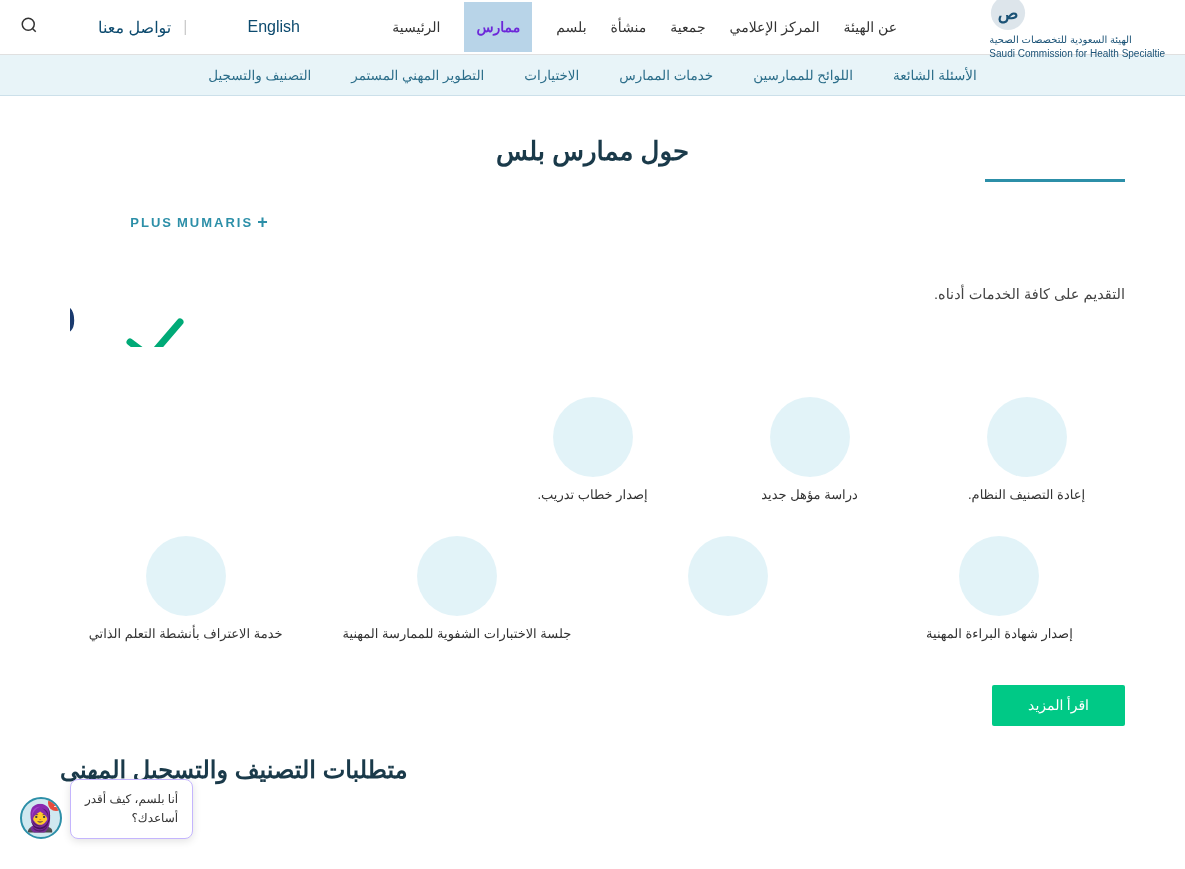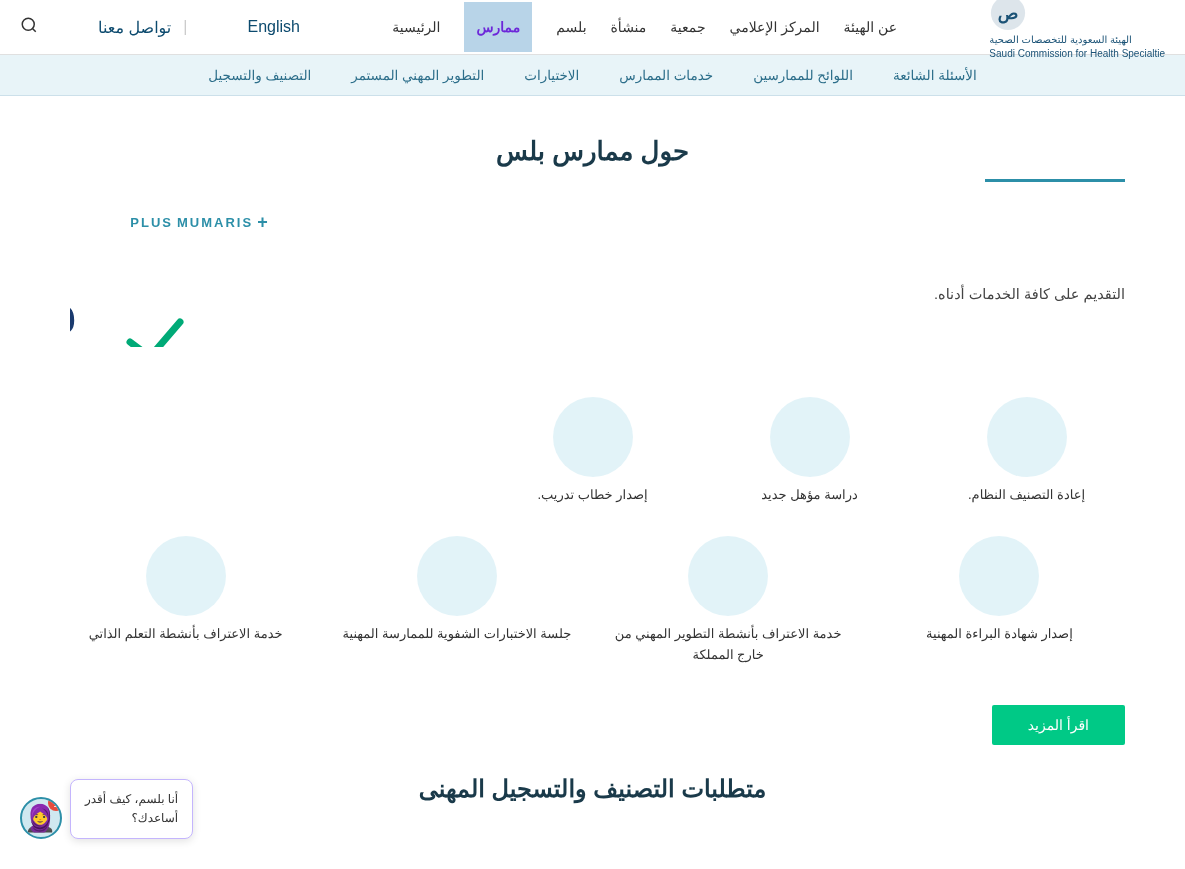--- a/index.html
+++ b/index.html
@@ -192,25 +192,26 @@
       margin-bottom: 30px;
     }
     .green-btn {
       background: #00c986;
       color: #fff;
       border: none;
       padding: 12px 36px;
       font-size: 14px;
       cursor: pointer;
       border-radius: 2px;
+      font-family: Liberation Serif, serif;
     }
 
     
     .bottom-section-title {
-      text-align: center;
+      text-align: left;
       font-size: 24px;
       font-weight: 700;
       color: #1a3a4a;
       margin-top: 16px;
     }
 
     
     .chat-widget {
       position: fixed;
       bottom: 30px;
@@ -356,21 +357,20 @@
 
   <div class="services-grid-2">
 
     <div class="service-card">
       <div class="service-circle"></div>
       <span class="service-label">إصدار شهادة البراءة المهنية</span>
     </div>
 
     <div class="service-card">
       <div class="service-circle"></div>
-      <span class="service-label">خدمة الاعتراف بأنشطة التطوير المهني من خارج المملكة</span>
     </div>
 
     <div class="service-card">
       <div class="service-circle"></div>
       <span class="service-label">جلسة الاختبارات الشفوية للممارسة المهنية</span>
     </div>
 
     <div class="service-card">
       <div class="service-circle"></div>
       <span class="service-label">خدمة الاعتراف بأنشطة التعلم الذاتي</span>

